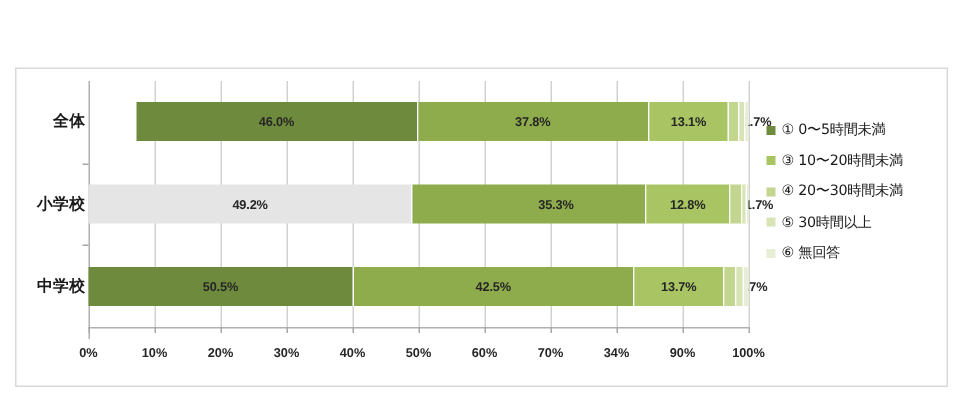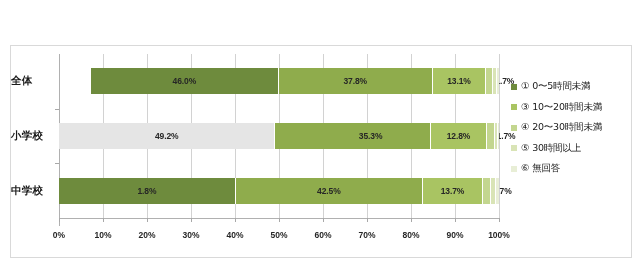--- a/index.html
+++ b/index.html
@@ -35,21 +35,21 @@
        box-sizing:border-box;border-right:1px solid #ffffff;overflow:visible;}
   .seg:last-child{border-right:none;}
   .seglabel{
     font-size:8.5px;color:#262626;font-weight:bold;white-space:nowrap;
     letter-spacing:-0.1px;
   }
   .seglabel.outside{position:absolute;left:100%;margin-left:3px;}
 
   
   .catlabel{
-    position:absolute;right:0;width:46px;
+    position:absolute;right:0;width:46px;text-align:right;
     font-size:10.5px;font-weight:bold;color:#1a1a1a;
     font-family:"DejaVu Sans","Liberation Sans",sans-serif;
     letter-spacing:0.3px;
   }
   #cats{position:absolute;left:0px;top:8px;width:46px;height:172px;}
 
   
   .xlabel{
     position:absolute;top:176px;font-size:8.5px;color:#262626;font-weight:bold;
     transform:translateX(-50%);white-space:nowrap;
@@ -103,21 +103,21 @@
       <div class="xlabel" style="left: 132px;">30%</div>
       <div class="tickmark" style="left: 176px;"></div>
       <div class="xlabel" style="left: 176px;">40%</div>
       <div class="tickmark" style="left: 220px;"></div>
       <div class="xlabel" style="left: 220px;">50%</div>
       <div class="tickmark" style="left: 264px;"></div>
       <div class="xlabel" style="left: 264px;">60%</div>
       <div class="tickmark" style="left: 308px;"></div>
       <div class="xlabel" style="left: 308px;">70%</div>
       <div class="tickmark" style="left: 352px;"></div>
-      <div class="xlabel" style="left: 352px;">80%</div>
+      <div class="xlabel" style="left: 352px;">34%</div>
       <div class="tickmark" style="left: 396px;"></div>
       <div class="xlabel" style="left: 396px;">90%</div>
       <div class="tickmark" style="left: 440px;"></div>
       <div class="xlabel" style="left: 440px;">100%</div>
       <div class="barrow" style="top: 14.3333px;">
         <div class="bar">
           <div class="seg" style="width: 46%; background: rgb(110, 139, 61); margin-left: 32px;">
             <span class="seglabel">46.0%</span>
           </div>
           <div class="seg" style="width: 37.8%; background: rgb(143, 172, 76);">
@@ -149,21 +149,21 @@
             <span class="seglabel outside" style="right: 100%; margin-right: -30px;">1.7%</span>
           </div>
           <div class="seg" style="width: 0.7%; background: rgb(217, 228, 182);"></div>
           <div class="seg" style="width: 0.3%; background: rgb(232, 238, 214);"></div>
         </div>
       </div>
       <div class="ytick" style="top: 109.333px;"></div>
       <div class="barrow" style="top: 123.667px;">
         <div class="bar">
           <div class="seg" style="width: 40.2%; background: rgb(110, 139, 61);">
-            <span class="seglabel">1.8%</span>
+            <span class="seglabel">50.5%</span>
           </div>
           <div class="seg" style="width: 42.5%; background: rgb(143, 172, 76);">
             <span class="seglabel">42.5%</span>
           </div>
           <div class="seg" style="width: 13.7%; background: rgb(169, 196, 98);">
             <span class="seglabel">13.7%</span>
           </div>
           <div class="seg" style="width: 1.7%; background: rgb(195, 214, 143);">
             <span class="seglabel outside" style="right: 100%; margin-right: -30px;">1.7%</span>
           </div>

